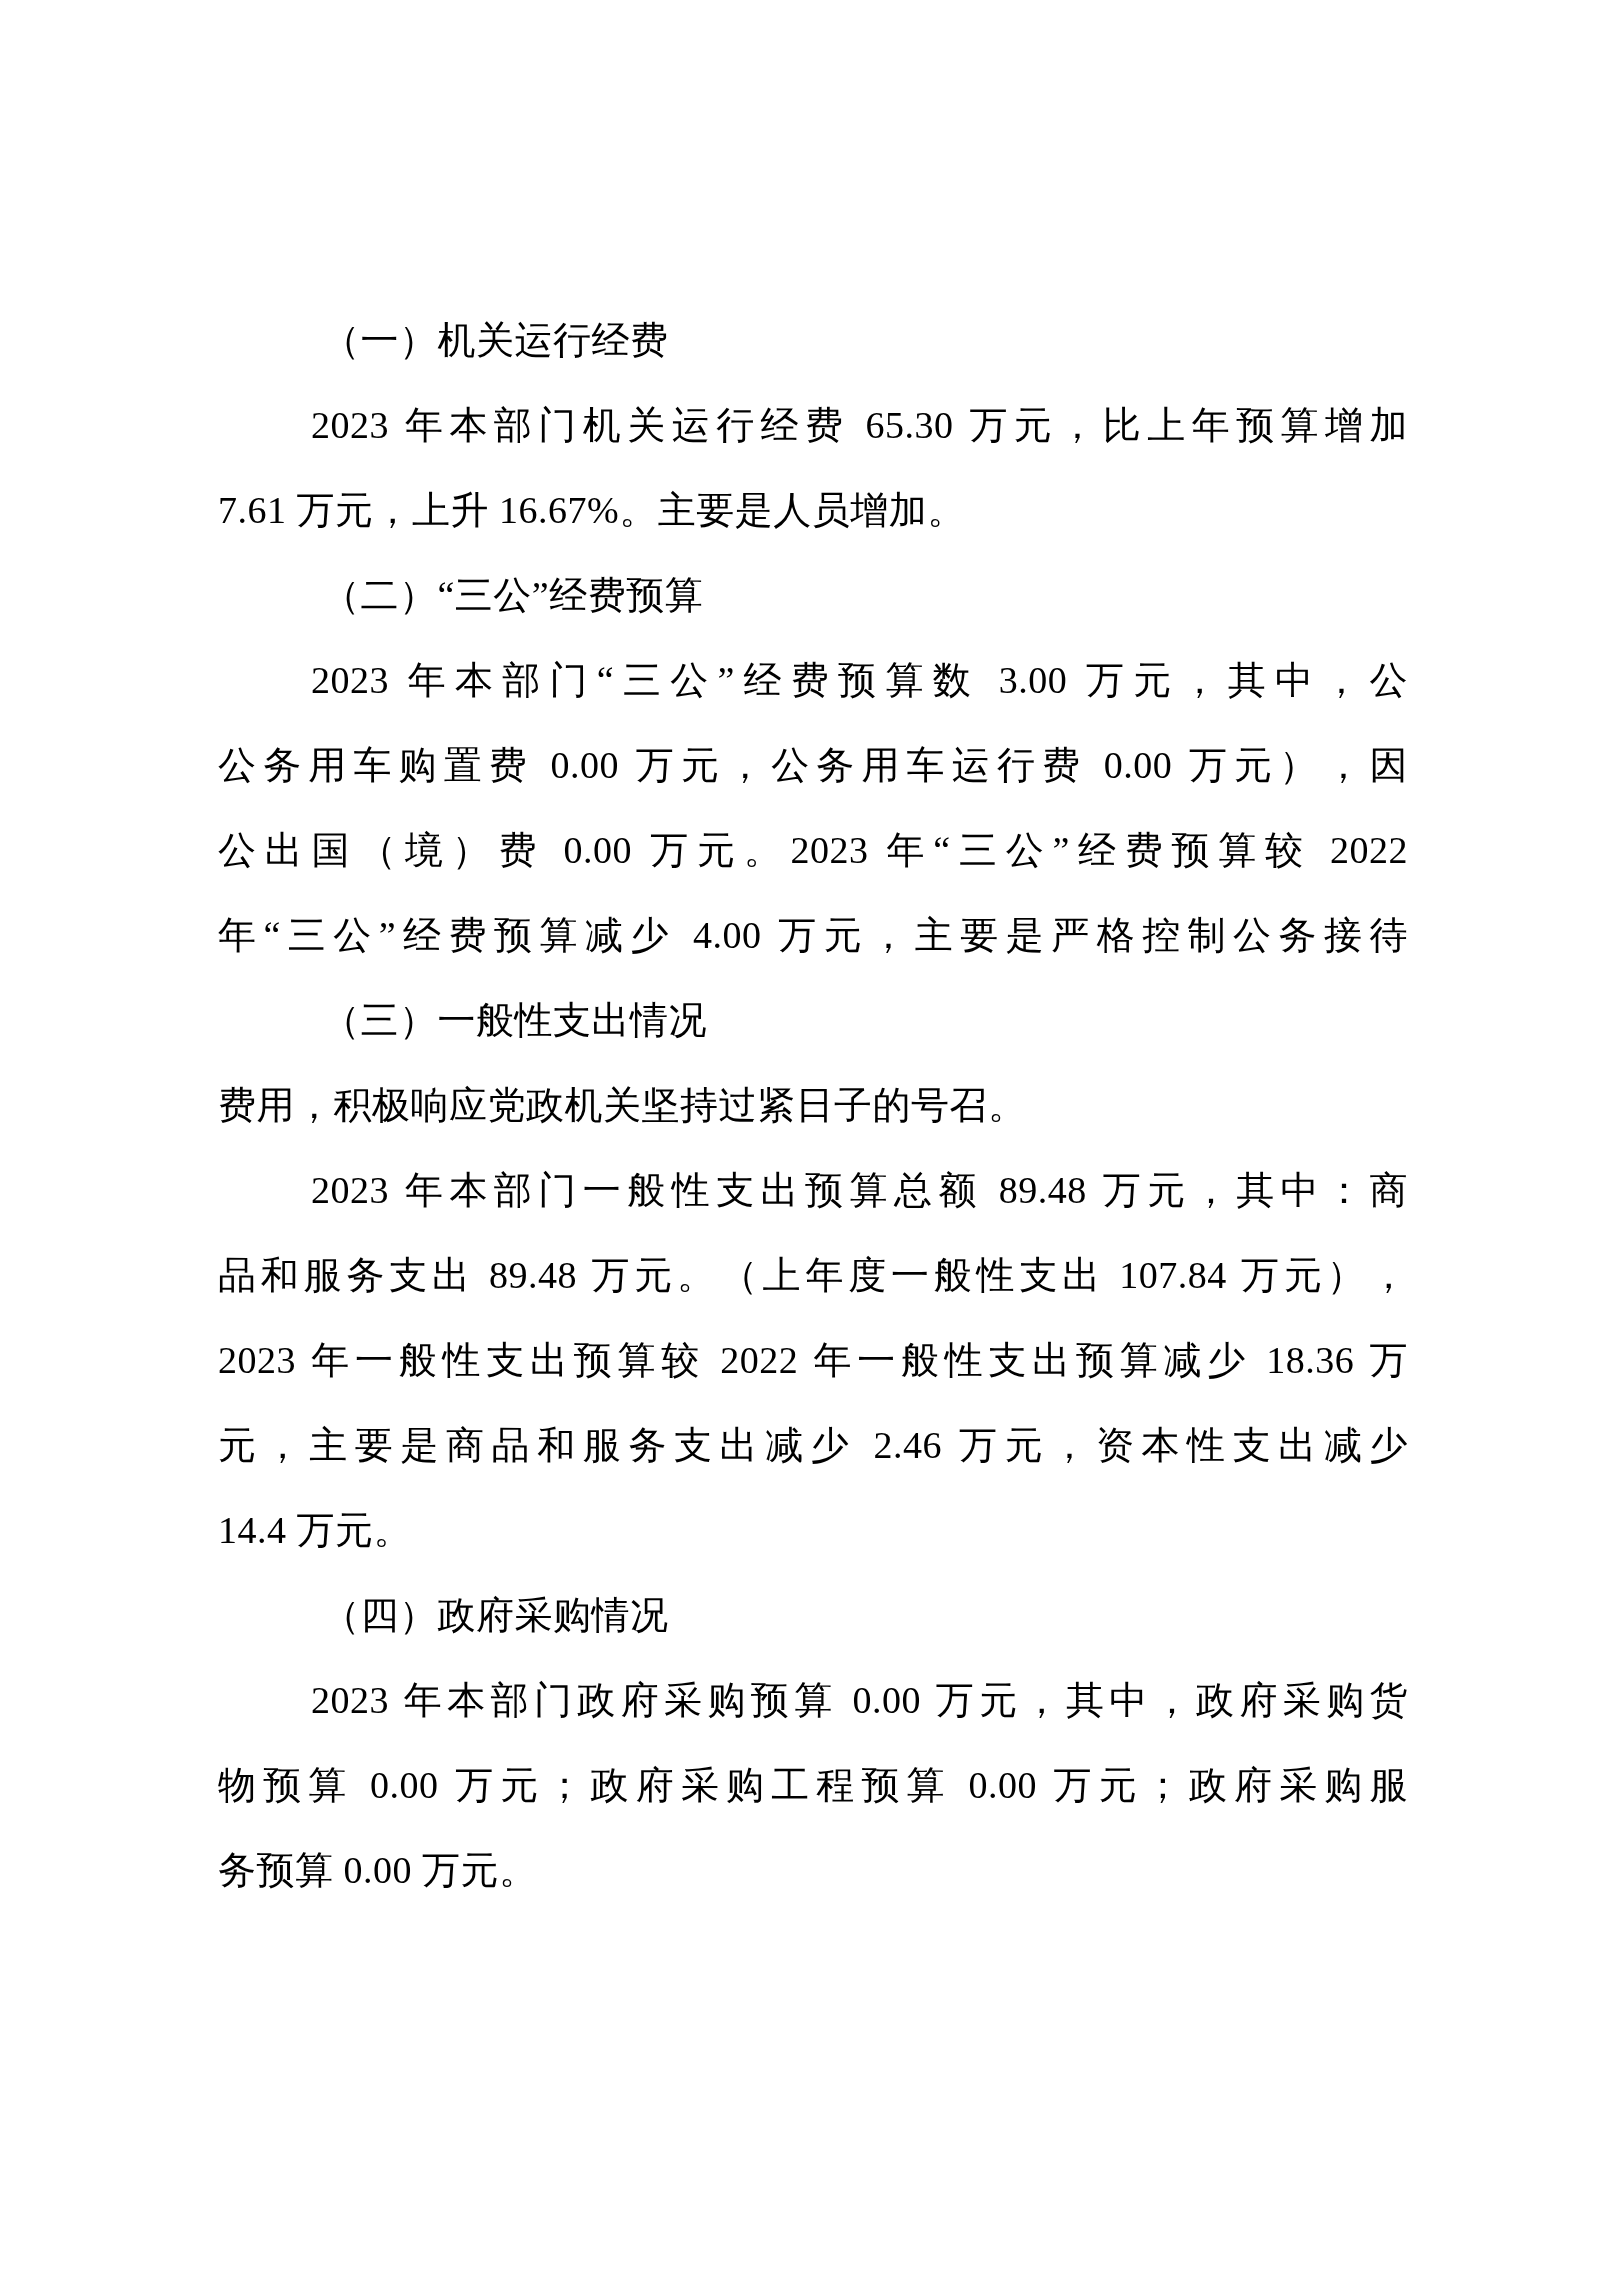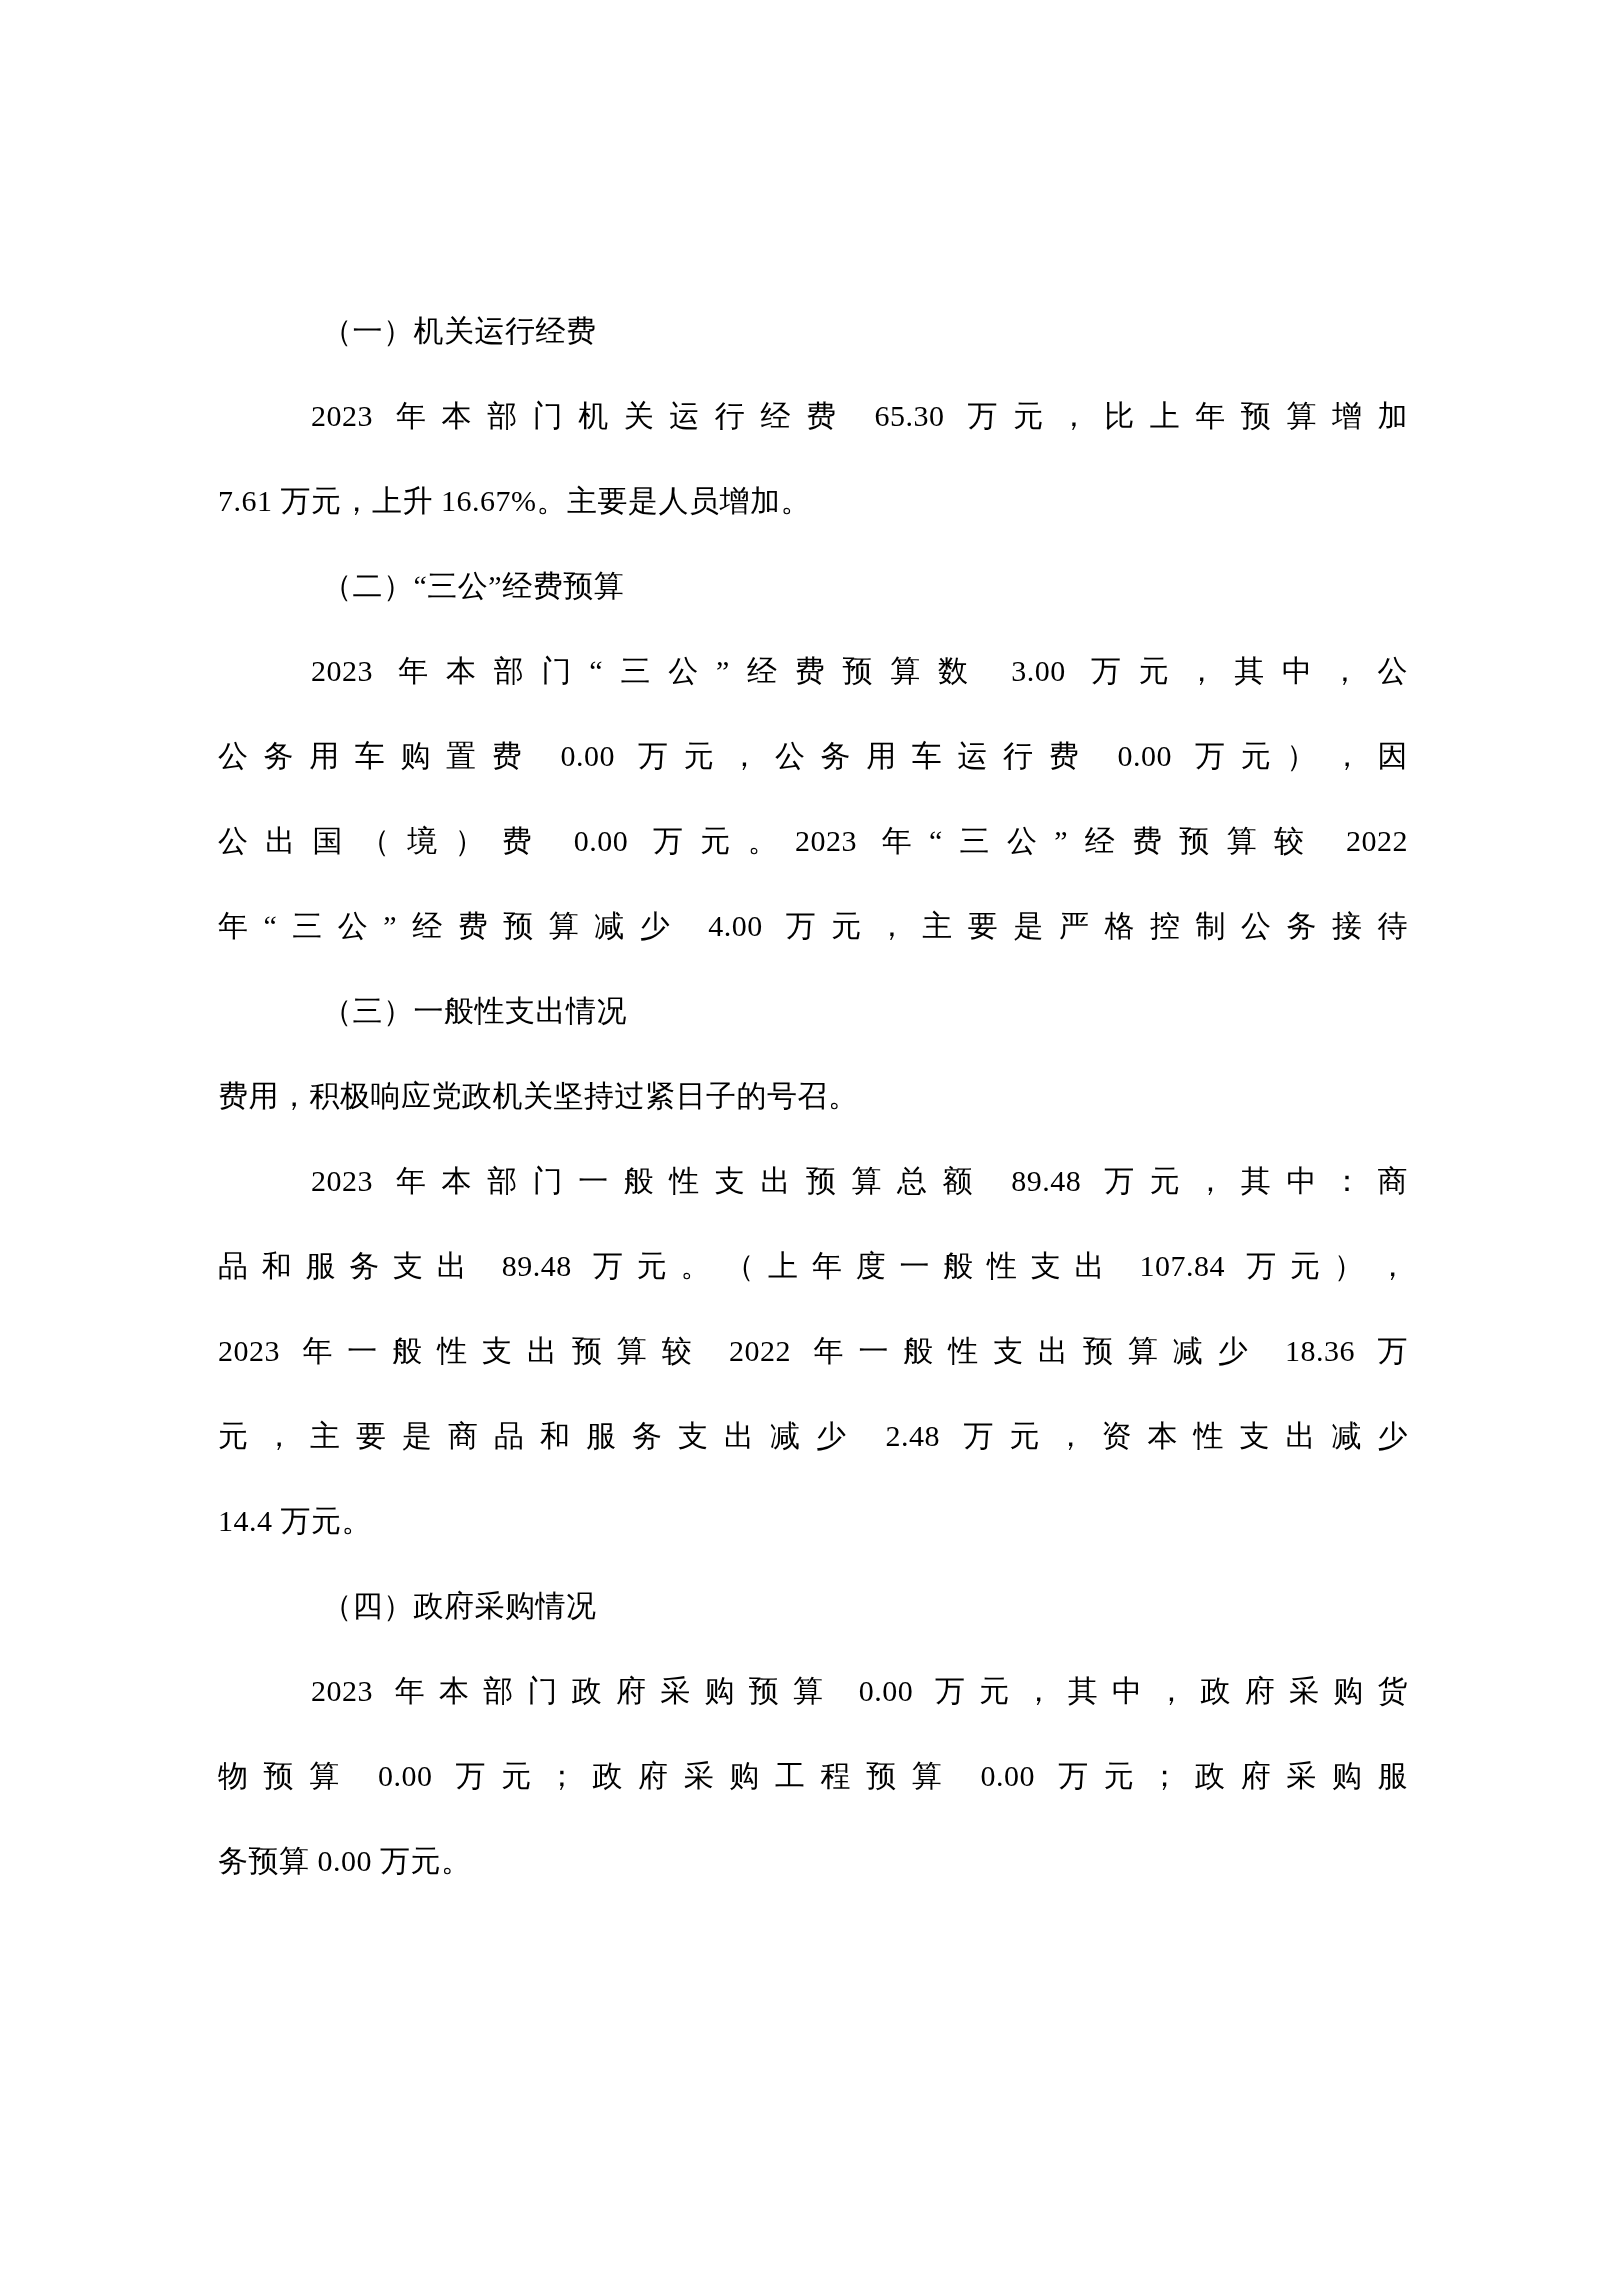--- a/index.html
+++ b/index.html
@@ -11,23 +11,23 @@
     position: relative;
     width: 1620px;
     height: 2291px;
     background: #ffffff;
     overflow: hidden;
     font-family: "Liberation Serif", "DejaVu Serif", serif;
   }
   .content {
     position: absolute;
     left: 218px;
-    top: 288px;
+    top: 298px;
     width: 1190px;
-    font-size: 30px;
+    font-size: 38px;
     line-height: 85px;
     color: #000000;
     letter-spacing: 0.5px;
   }
   .line {
     height: 85px;
     overflow: hidden;
   }
   
   .heading {
@@ -68,21 +68,21 @@
     <div class="line justify">公务用车购置费 0.00 万元，公务用车运行费 0.00 万元），因</div>
     <div class="line justify">公出国（境）费 0.00 万元。2023 年“三公”经费预算较 2022</div>
     <div class="line justify">年“三公”经费预算减少 4.00 万元，主要是严格控制公务接待</div>
     <div class="line heading">（三）一般性支出情况</div>
 
     <div class="line last">费用，积极响应党政机关坚持过紧日子的号召。</div>
 
     <div class="line first justify">2023 年本部门一般性支出预算总额 89.48 万元，其中：商</div>
     <div class="line justify">品和服务支出 89.48 万元。（上年度一般性支出 107.84 万元），</div>
     <div class="line justify">2023 年一般性支出预算较 2022 年一般性支出预算减少 18.36 万</div>
-    <div class="line justify">元，主要是商品和服务支出减少 2.48 万元，资本性支出减少</div>
+    <div class="line justify">元，主要是商品和服务支出减少 2.46 万元，资本性支出减少</div>
     <div class="line last">14.4 万元。</div>
 
     <div class="line heading">（四）政府采购情况</div>
 
     <div class="line first justify">2023 年本部门政府采购预算 0.00 万元，其中，政府采购货</div>
     <div class="line justify">物预算 0.00 万元；政府采购工程预算 0.00 万元；政府采购服</div>
     <div class="line last">务预算 0.00 万元。</div>
 
   </div>
 </div>

